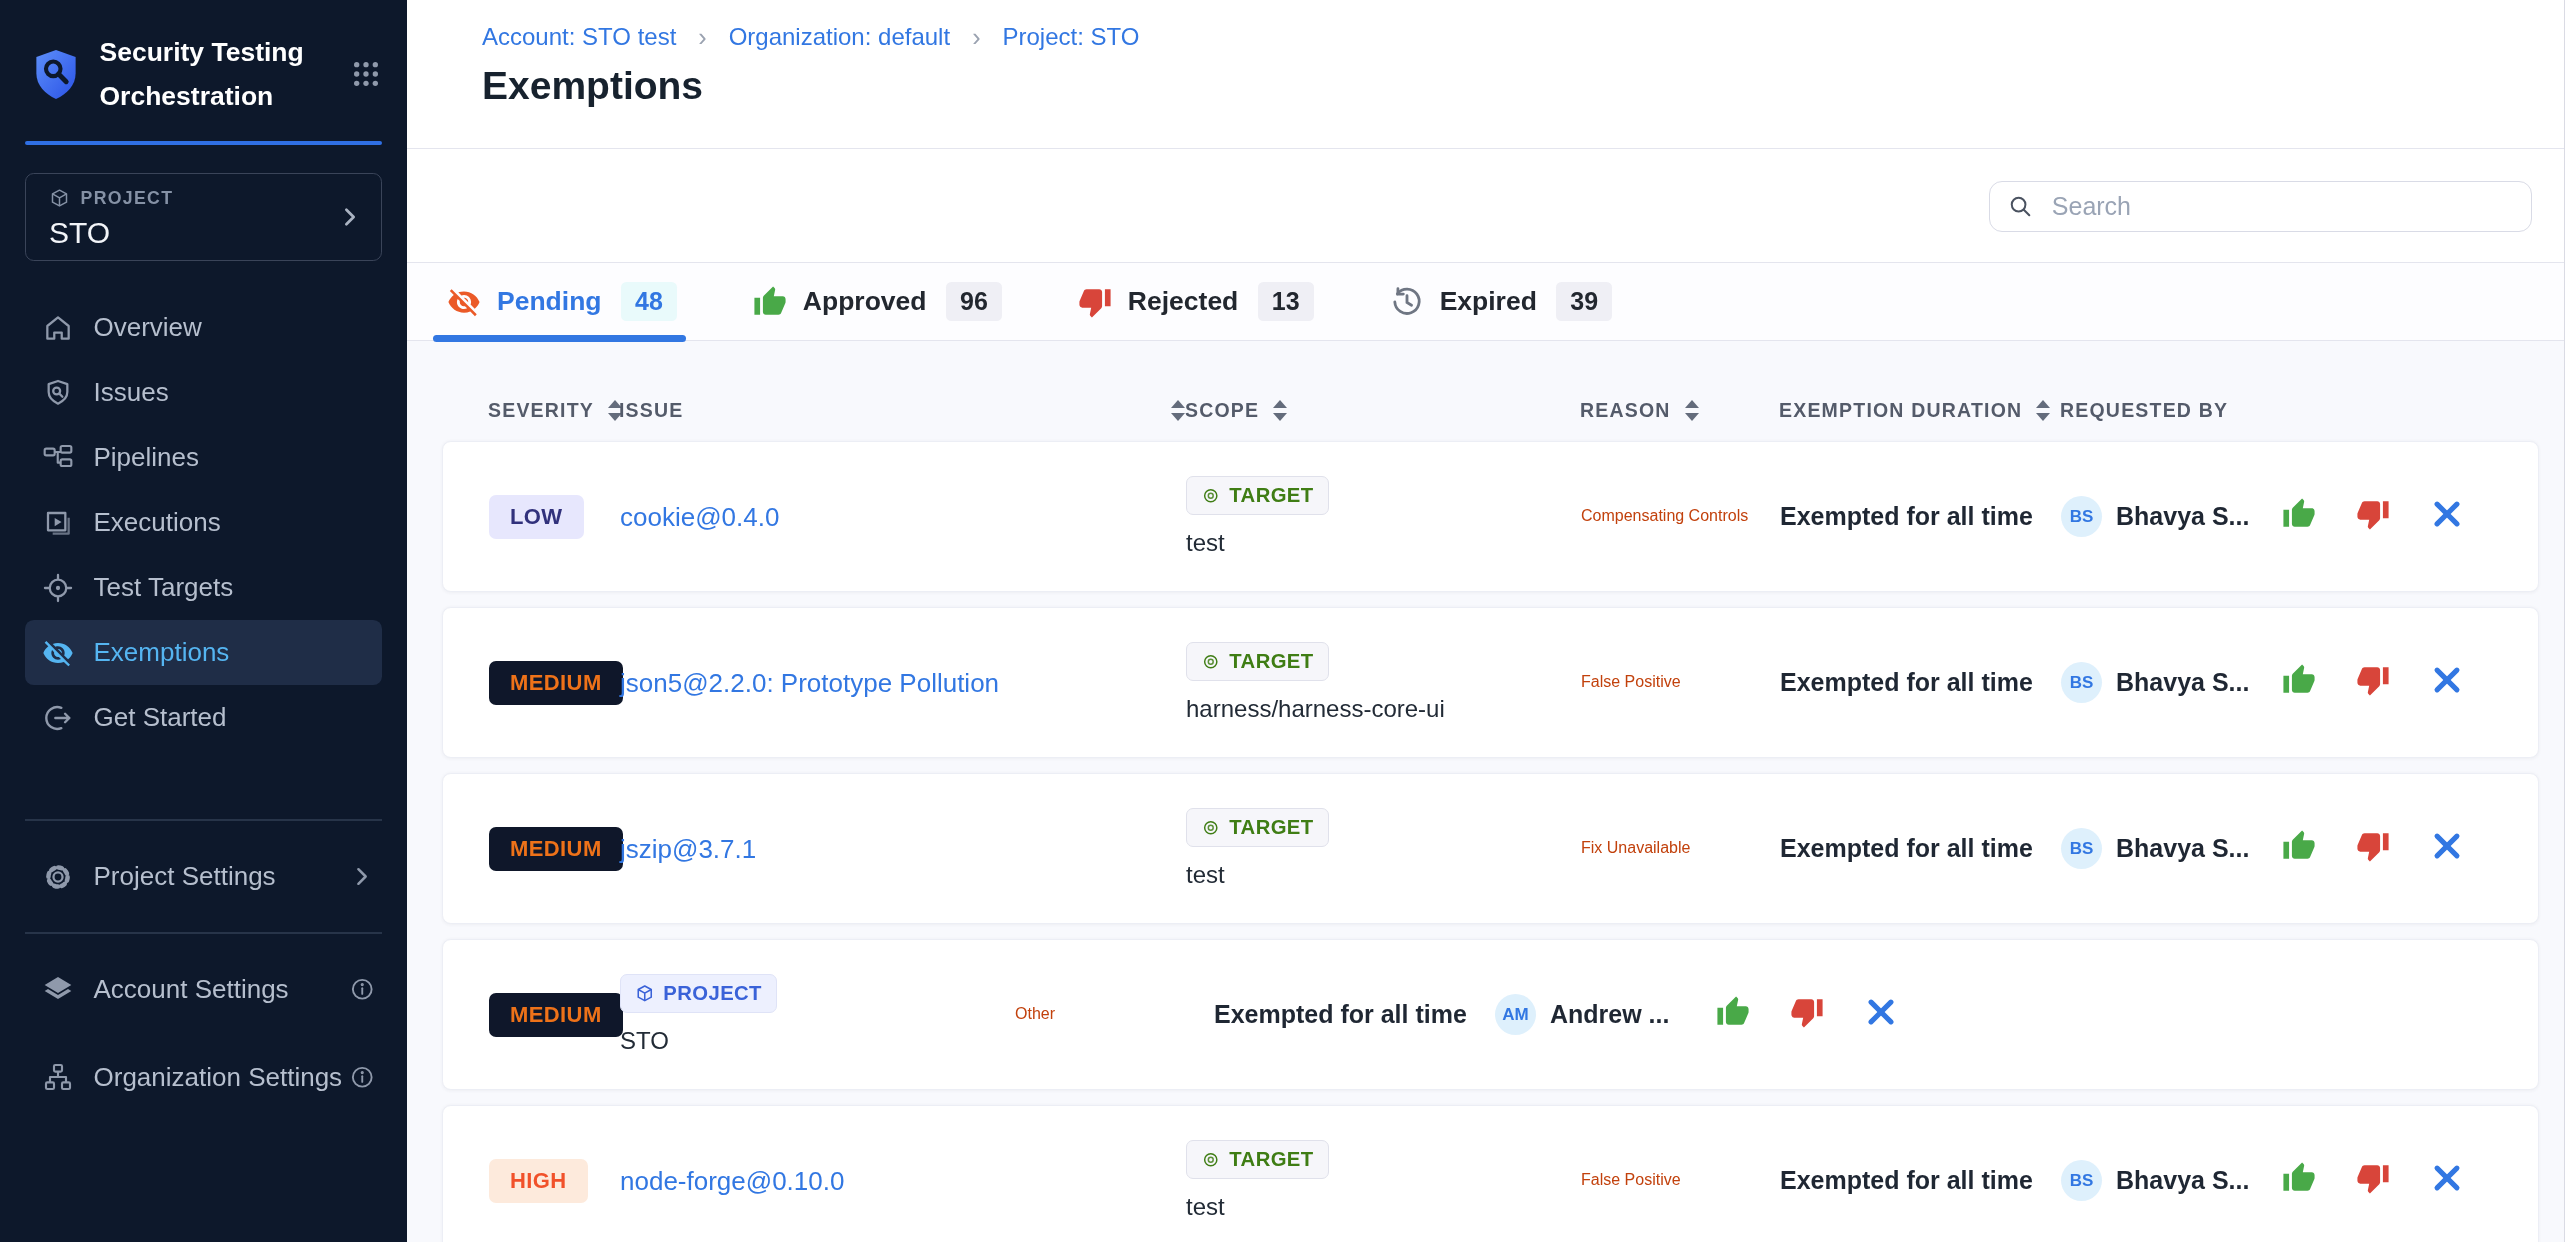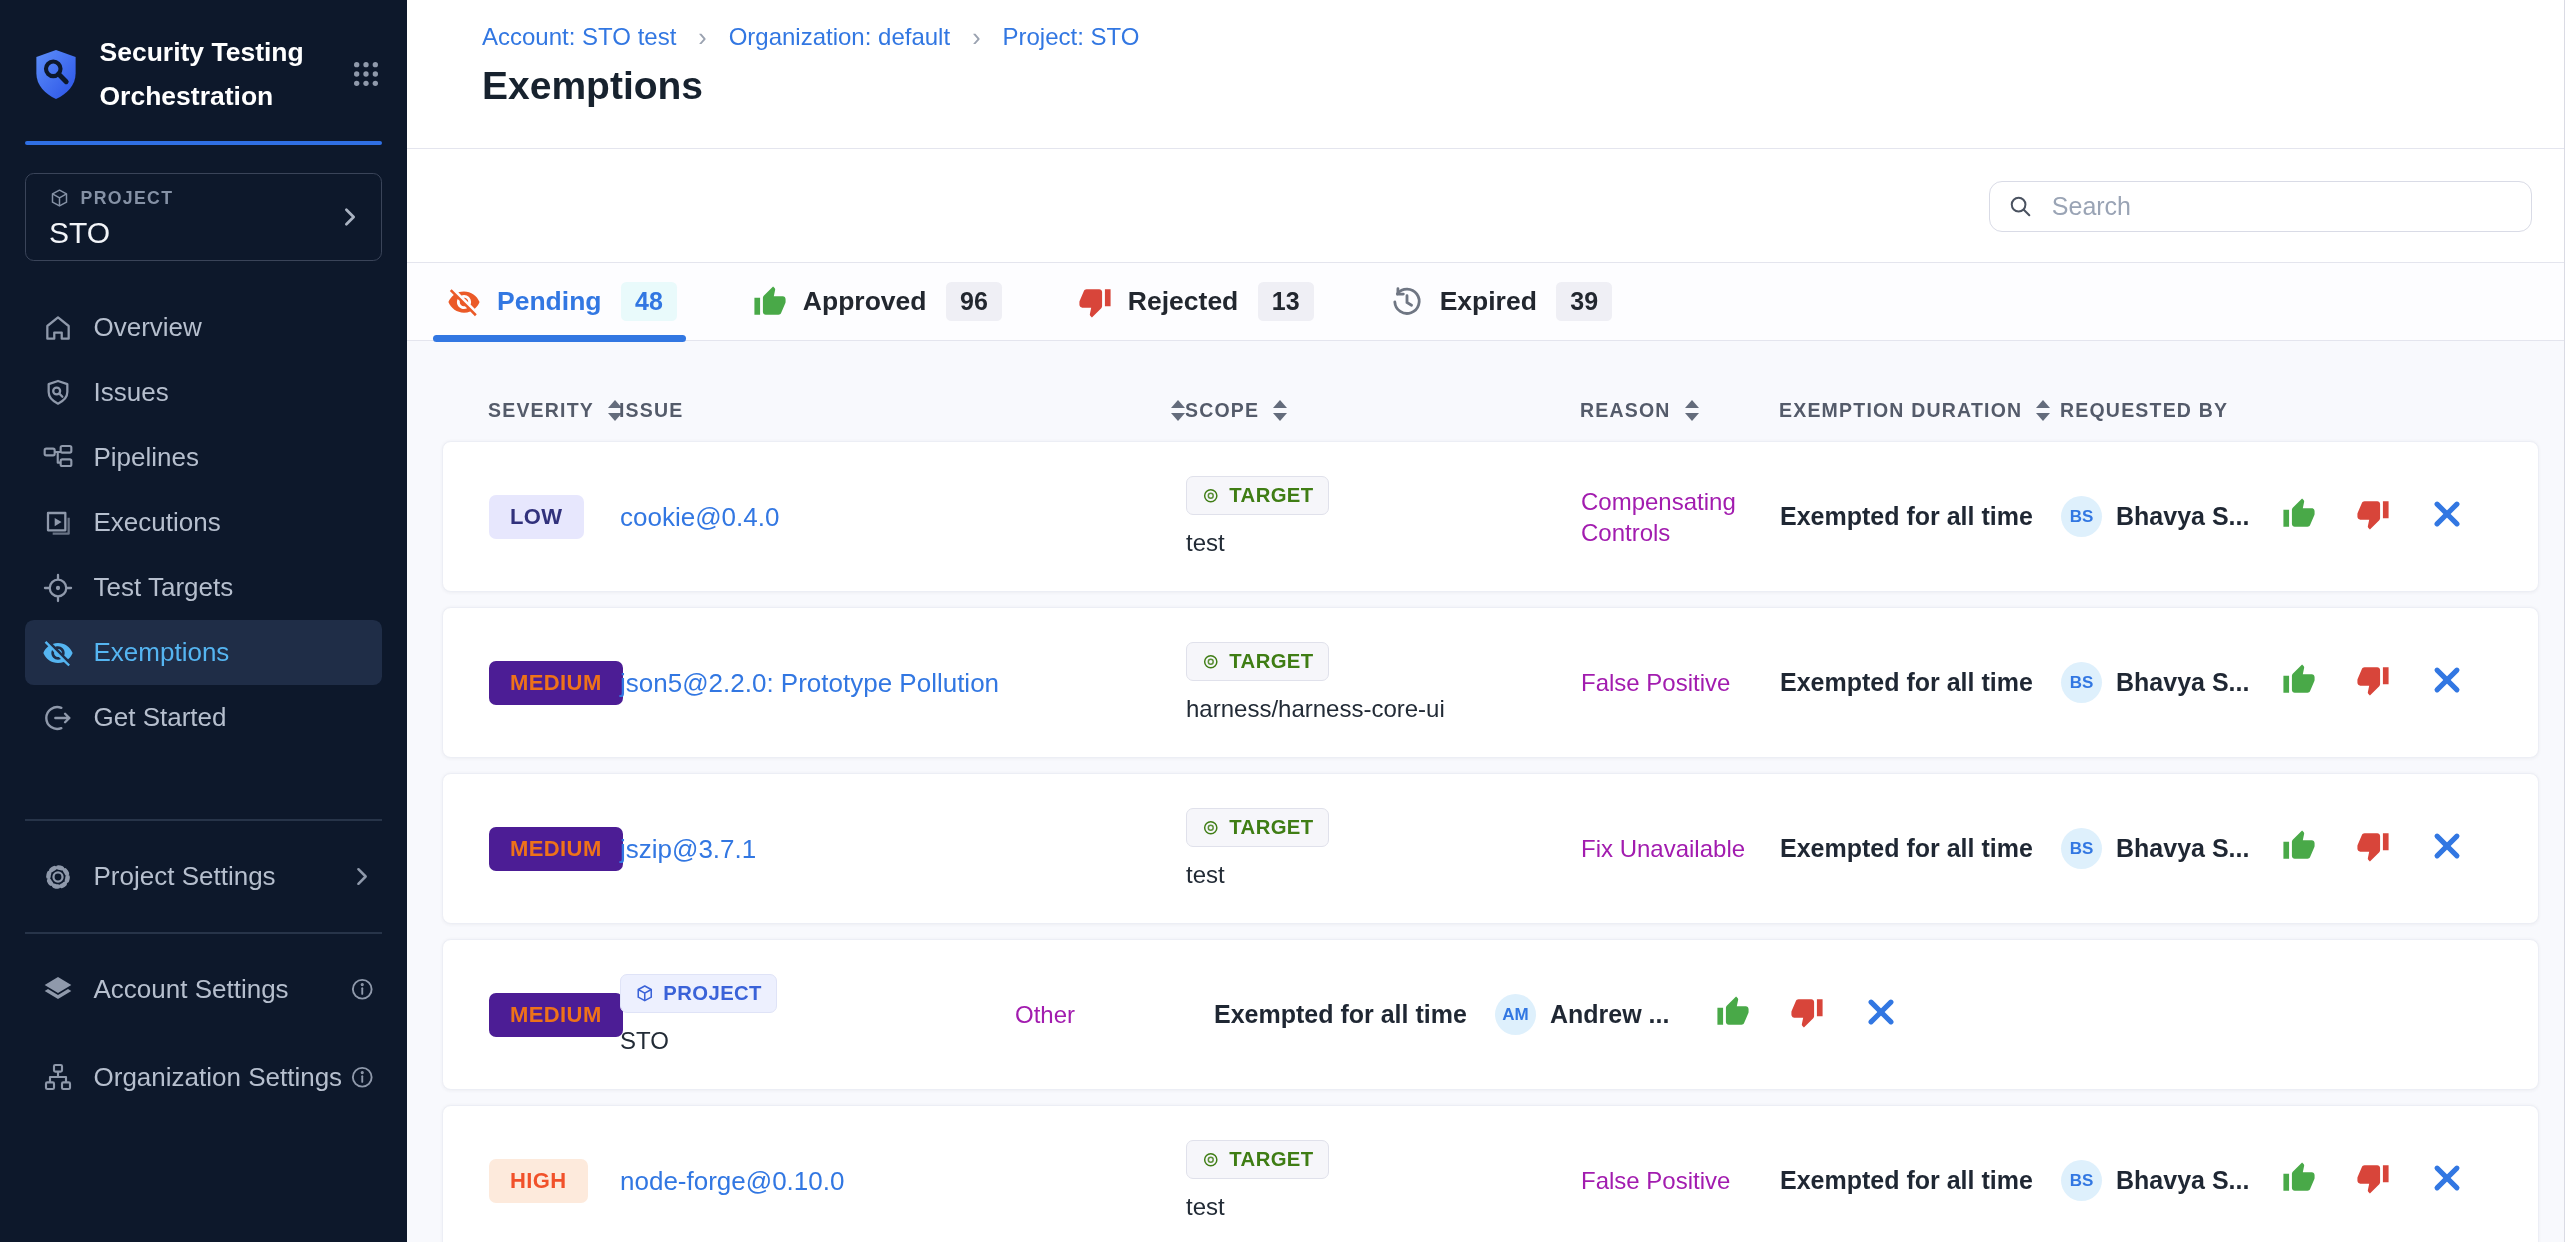--- a/index.html
+++ b/index.html
@@ -76,33 +76,33 @@
   .c-reason{width:199px;flex:none;box-sizing:border-box;}
   .c-dur{width:281px;flex:none;box-sizing:border-box;}
   .c-req{width:221px;flex:none;box-sizing:border-box;}
   .c-act{flex:1;display:flex;align-items:center;gap:35px;}
 
   .card{background:#fff;border:0.9px solid #eceef5;border-radius:8.8px;height:149px;margin-top:15px;display:flex;align-items:center;box-shadow:0 0.9px 3.5px rgba(30,40,60,.05);}
   .cards .card:first-child{margin-top:12.4px;}
 
   .sev-badge{display:inline-block;padding:8.8px 21px;border-radius:7px;font-size:22px;font-weight:700;letter-spacing:0.4px;}
   .sev-low{background:#e7e7fd;color:#31317c;}
-  .sev-medium{background:#4c1d95;color:#ee7219;}
+  .sev-medium{background:#0f172a;color:#ee7219;}
   .sev-high{background:#fdeadc;color:#f1512a;}
 
   .issue-link{font-size:26px;color:#3277e2;font-weight:500;line-height:1.55;max-width:513px;cursor:pointer;display:inline-block;}
 
   .scope-stack{display:flex;flex-direction:column;align-items:flex-start;}
   .scope-badge{display:inline-flex;align-items:center;gap:8.8px;border:1.8px solid #e0e1eb;background:#f6f6fa;border-radius:7px;padding:7px 14px;font-size:20.3px;font-weight:700;letter-spacing:0.4px;}
   .scope-target{color:#3f7d14;}
   .scope-project{color:#3a62d8;background:#edf0fe;border-color:#dfe3f7;}
   .scope-badge .s-ic{width:19.5px;height:19.5px;}
   .scope-name{margin-top:14px;font-size:24px;color:#222b36;}
 
-  .reason-text{font-size:24px;color:#a21caf;line-height:1.3;max-width:177px;}
+  .reason-text{font-size:16px;color:#c2410c;line-height:1.3;max-width:177px;}
   .dur-text{font-size:25px;font-weight:600;color:#1f2733;}
   .req{display:flex;align-items:center;}
   .avatar{width:41px;height:41px;border-radius:50%;background:#def0fc;color:#3277e2;font-size:17px;font-weight:700;display:flex;align-items:center;justify-content:center;flex:none;}
   .req-name{margin-left:14px;font-size:25px;font-weight:600;color:#1f2733;white-space:nowrap;overflow:hidden;text-overflow:ellipsis;max-width:159px;}
 
   .act-btn{width:39px;height:39px;cursor:pointer;}
   .approve{color:#49a948;}
   .reject{color:#d8453a;}
   .cancel{color:#3277e2;}
 

